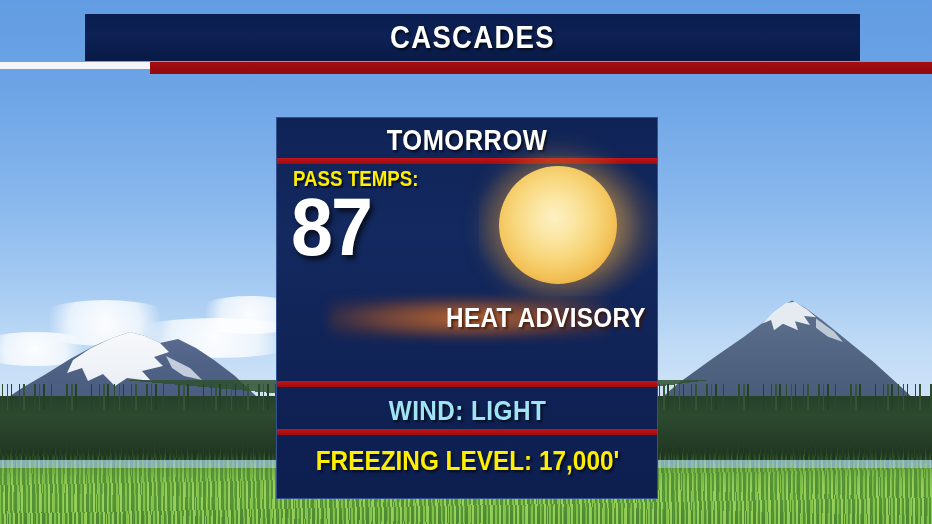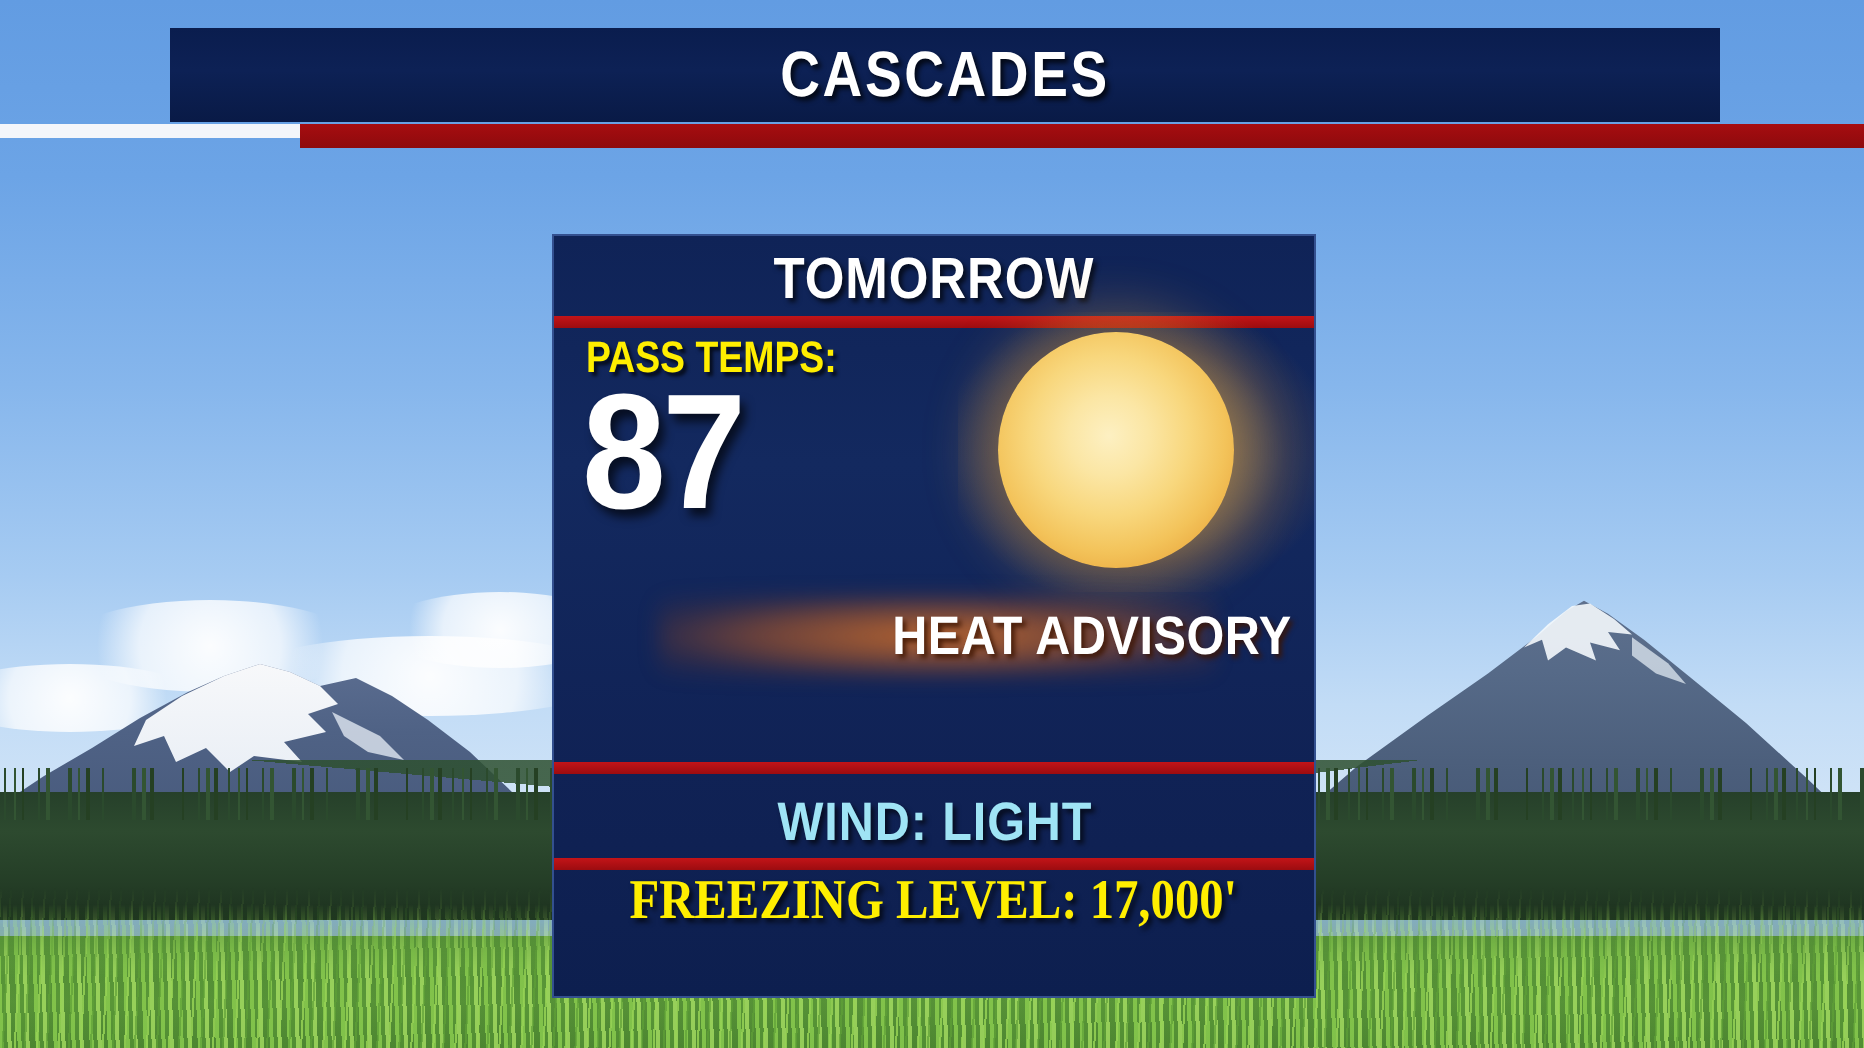--- a/index.html
+++ b/index.html
@@ -241,22 +241,22 @@
   .wind-text {
     color:#9fe4f5; font-size:27px; font-weight:bold;
     letter-spacing:.5px; transform:scaleX(.9);
     text-shadow:2px 2px 3px rgba(0,0,0,.65);
     white-space:nowrap;
   }
 
   .div-freeze { top:311px; }
 
   .freeze-row {
-    position:absolute; left:0; top:316px; width:100%; height:34px;
-    display:flex; align-items:center; justify-content:center;font-family:Liberation Serif, serif;
+    position:absolute; left:0; top:326px; width:100%; height:34px;
+    display:flex; align-items:center; justify-content:center;
   }
   .freeze-text {
     color:#ffee00; font-size:28px; font-weight:bold;
     letter-spacing:0px; transform:scaleX(.87);
     text-shadow:2px 2px 3px rgba(0,0,0,.7);
     white-space:nowrap;
   }
 </style>
 </head>
 <body>

